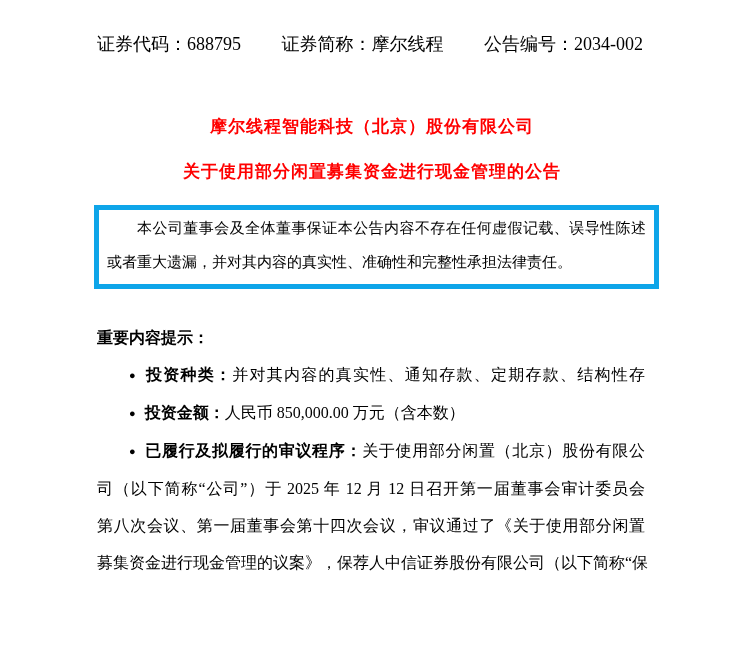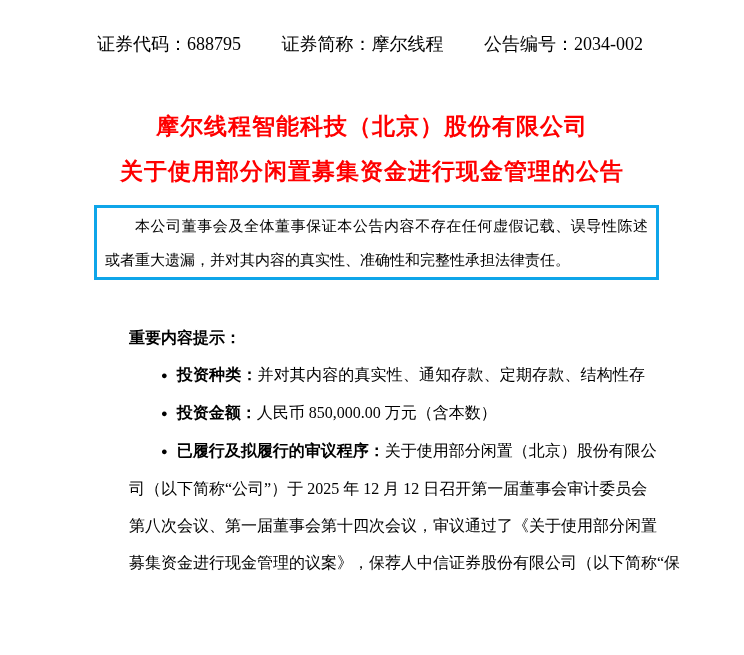--- a/index.html
+++ b/index.html
@@ -18,48 +18,48 @@
     top: 32px; left: 97px; width: 546px;
     display: flex; justify-content: space-between;
     font-size: 18px; white-space: nowrap;
   }
   .header-item { white-space: nowrap; }
 
   
   .title-block {
     top: 104px; left: 0; width: 744px;
     text-align: center;
-    font-size: 23px; font-weight: bold;
+    font-size: 17px; font-weight: bold;
     color: var(--title-red, #ff0000);
     line-height: 45px;
     white-space: nowrap;
     letter-spacing: 1px;
   }
 
   
   .decl-box {
-    top: 205px; left: 94px; width: 565px; height: 75px;
-    border: 3px solid #0ea5e9;
+    top: 205px; left: 94px; width: 565px; height: 84px;
+    border: 5px solid #0ea5e9;
     box-sizing: border-box;
     padding: 1px 8px;
     font-size: 15px; line-height: 34px;
   }
   .decl-line1 {
     text-indent: 30px;
     text-align: justify; text-align-last: justify;
     white-space: nowrap;
   }
   .decl-line2 { white-space: nowrap; }
 
   
   .content {
     top: 319px; left: 97px; width: 548px;
     font-size: 16px; line-height: 37px;
   }
-  .line { white-space: nowrap; margin-left: 32px; }
+  .line { white-space: nowrap; }
   .fill { text-align: justify; text-align-last: justify; }
   .indent { text-indent: 32px; }
   .b { font-weight: bold; }
   .marker {
     font-size: 11px;
     margin-right: 9px;
     vertical-align: 1px;
   }
 </style>
 </head>

